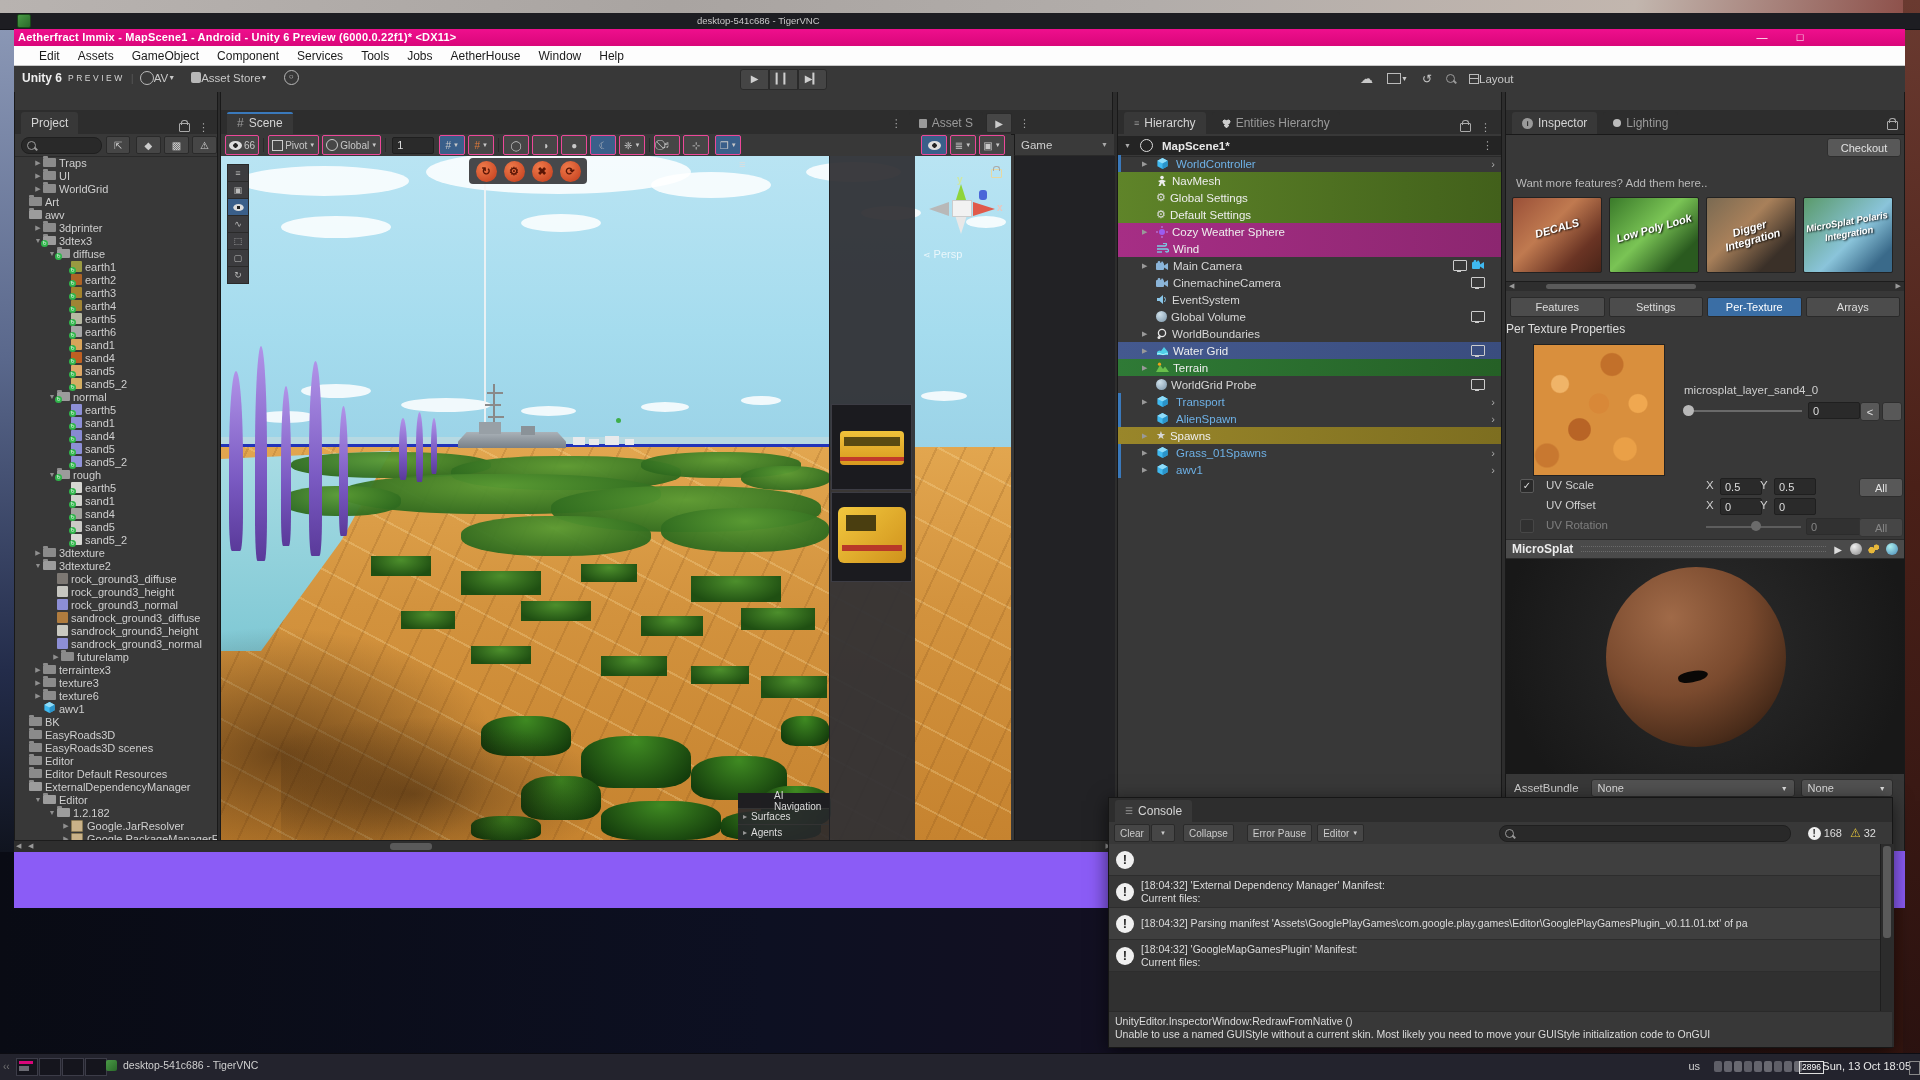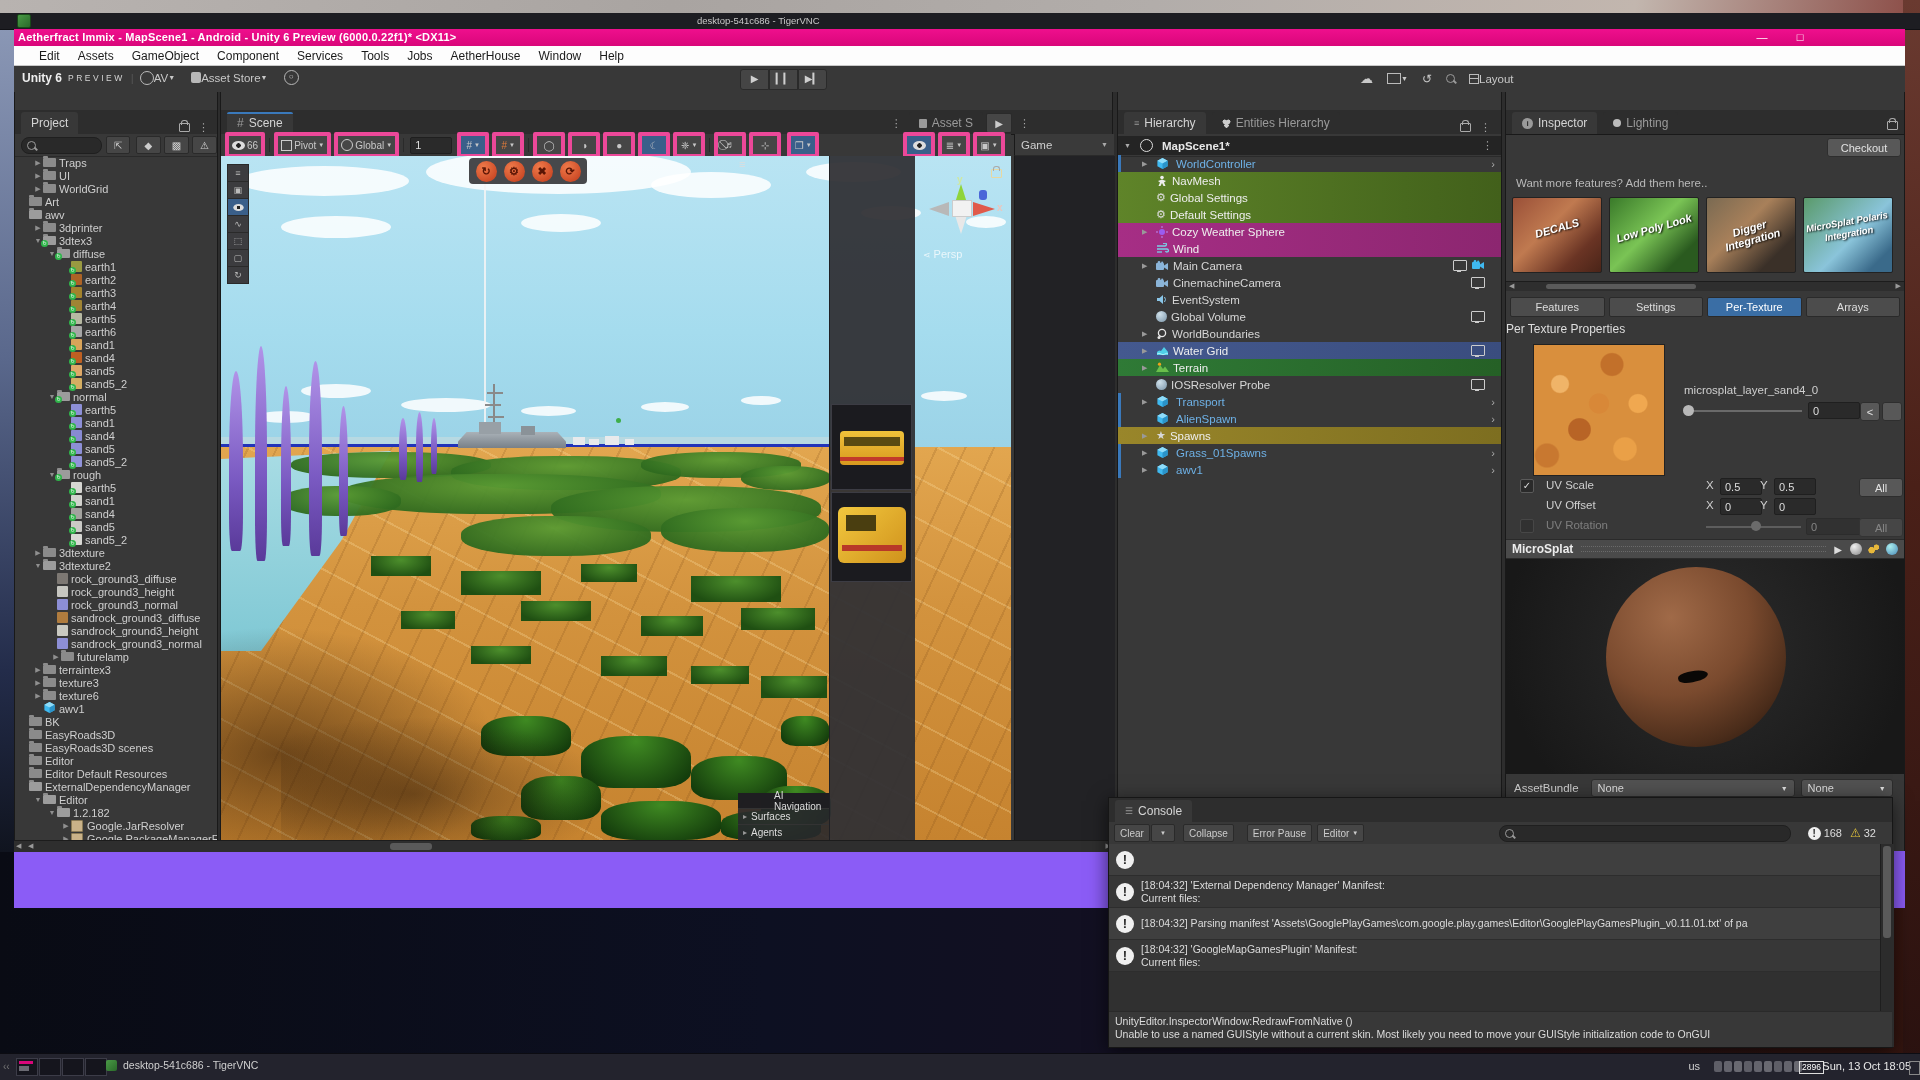--- a/index.html
+++ b/index.html
@@ -50,21 +50,21 @@
   .prow{height:13px;display:flex;align-items:center;font-size:11px;color:#cfcfcf;white-space:nowrap;}
   .prow .arr{width:10px;flex:none;color:#8f8f8f;font-size:7px;text-align:center;}
   .ic-folder{width:13px;height:9px;background:#8b8b8b;border-radius:1px;position:relative;flex:none;margin-right:3px;}
   .ic-folder::before{content:"";position:absolute;left:0;top:-2px;width:5px;height:2px;background:#8b8b8b;border-radius:1px 1px 0 0;}
   .ic-folder.open{background:#9c9c9c;}
   .ic-tex{width:11px;height:11px;flex:none;margin-right:3px;border-radius:1px;position:relative;}
   .sync{position:absolute;left:-2px;bottom:-2px;width:7px;height:7px;background:#2fb54a;border-radius:50%;color:#fff;font-size:5px;line-height:7px;text-align:center;}
   .ic-pkg{width:10px;height:10px;background:#c9b289;border:1px solid #8a7a55;border-radius:1px;flex:none;margin-right:4px;}
   svg.cube{flex:none;margin-right:3px;}
   
-  .sbtn{height:18px;min-width:18px;background:#464646;border:4px solid #ec4899;border-radius:2px;display:flex;align-items:center;justify-content:center;color:#c8c8c8;font-size:10px;padding:0 3px;gap:2px;flex:none;}
+  .sbtn{height:18px;min-width:18px;background:#464646;border:1px solid #ec4899;border-radius:2px;display:flex;align-items:center;justify-content:center;color:#c8c8c8;font-size:10px;padding:0 3px;gap:2px;flex:none;}
   .sbtn.on{background:#3a5f8a;}
   .ssep{width:1px;height:14px;background:#2a2a2a;margin:0 4px;flex:none;}
   .ic-eye{width:13px;height:9px;background:radial-gradient(circle at 50% 50%,#222 0 2px,#ddd 2.5px);border-radius:50%;flex:none;}
   #viewport{position:absolute;left:0;top:64px;width:790px;height:684px;overflow:hidden;background:#9cd4e8;}
   .ainav{position:absolute;left:517px;top:637px;width:91px;height:47px;background:rgba(40,40,44,.9);font-size:10px;color:#ddd;}
   .ainav-row{height:15px;display:flex;align-items:center;padding-left:5px;gap:4px;border-top:1px solid #333;}
   .ltool{width:20px;height:16px;background:#3c3c3f;border:1px solid #2a2a2a;display:flex;align-items:center;justify-content:center;color:#bbb;font-size:9px;margin-bottom:1px;}
   .ltool.on{background:#3a5f8a;}
   .redic{width:21px;height:21px;border-radius:50%;background:radial-gradient(circle at 35% 30%,#f07a4a,#c03a1a);display:flex;align-items:center;justify-content:center;color:#5a1505;font-size:11px;font-weight:bold;}
   .tri{width:0;height:0;position:absolute;}
@@ -905,21 +905,21 @@
                 <circle cx="3.5" cy="2.2" r="1.6" fill="#f0a11b"></circle>
               </svg>
             </span>
             <span>Terrain</span>
             <span class="hright"></span>
           </div>
           <div class="hrow">
             <span class="hic">
               <span style="width:11px;height:11px;border-radius:50%;background:radial-gradient(circle at 35% 30%,#cfe0ea,#7a94a8);display:inline-block"></span>
             </span>
-            <span>IOSResolver Probe</span>
+            <span>WorldGrid Probe</span>
             <span class="hright">
               <span class="hmon"></span>
             </span>
           </div>
           <div class="hrow st-prefab">
             <span class="hbar"></span>
             <span class="harr">▶</span>
             <span class="hic">
               <svg class="cube" width="13" height="13" viewBox="0 0 14 14">
                 <path d="M7 1l5.5 3v6L7 13 1.5 10V4z" fill="#3fb9f0"></path>

